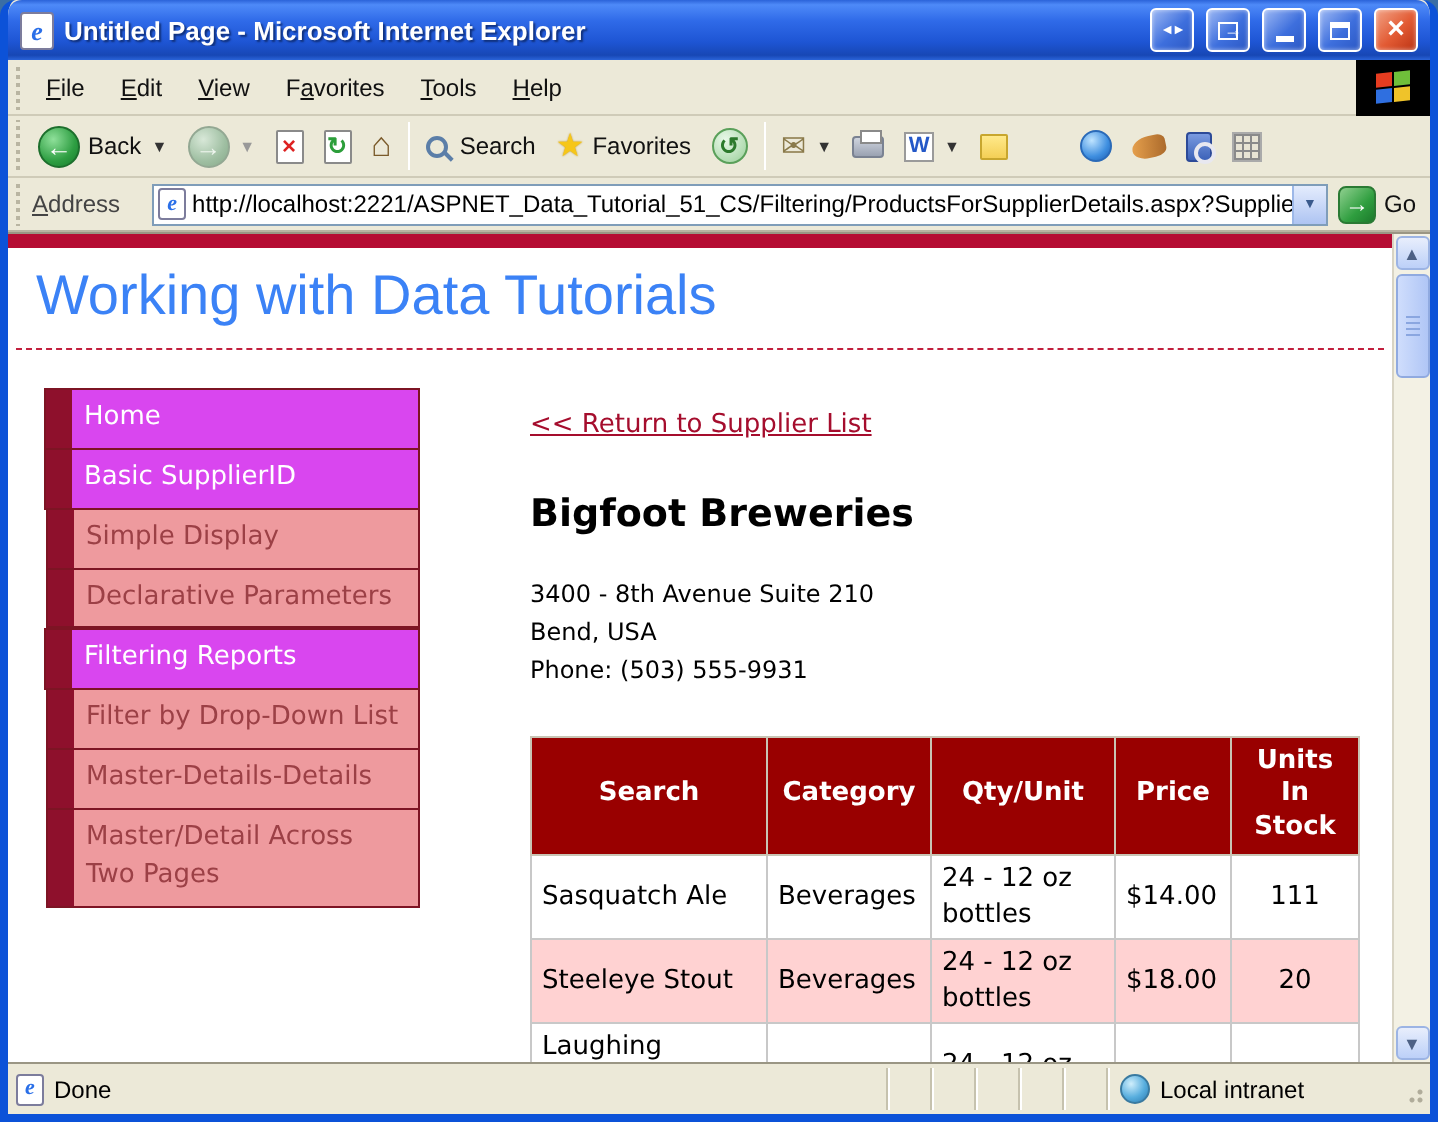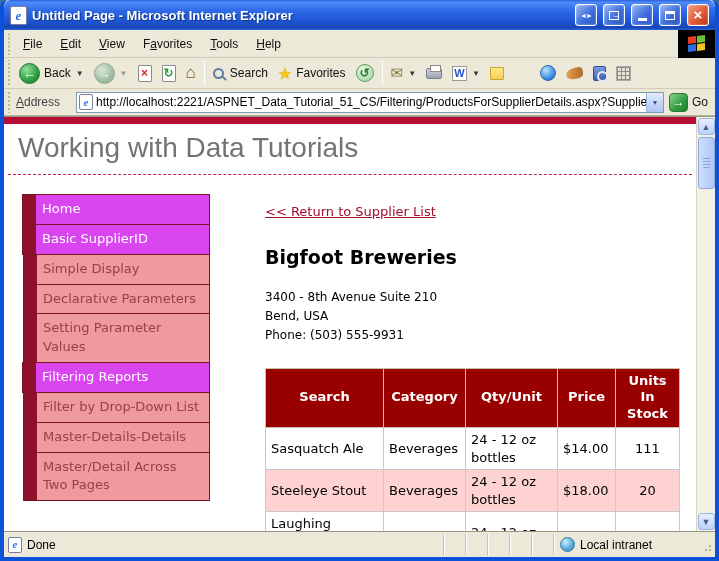--- a/index.html
+++ b/index.html
@@ -98,21 +98,21 @@
     background:linear-gradient(180deg,#e4ecfd,#aec4f2);border-left:1px solid #9db8e8;color:#3a5a8c;font-size:7px;}
   .go-btn{display:flex;align-items:center;gap:4px;padding:0 7px 0 5px;flex:0 0 auto;}
   .go-ic{width:19px;height:19px;border-radius:4px;background:linear-gradient(135deg,#8fd08f,#2f9e3f 60%,#1c7a2c);
     border:1px solid #2a7a34;color:#fff;font-weight:bold;display:flex;align-items:center;justify-content:center;font-size:12px;}
   .go-label{color:#111;}
 
   
   .content{flex:1;display:flex;overflow:hidden;background:#fff;border-top:1px solid #9a9684;}
   .page{flex:1;overflow:hidden;position:relative;background:#fff;}
   .redbar{height:7px;background:#b50d33;}
-  .page-h1{font-family:"Liberation Sans",sans-serif;font-weight:normal;font-size:28px;color:#737373;padding:8px 14px 10px 14px;}
+  .page-h1{font-family:"Liberation Sans",sans-serif;font-weight:normal;font-size:28px;color:#3b82f6;padding:8px 14px 10px 14px;}
   .dashline{border-top:1px dashed #c2203e;margin:0 4px;}
   .body-row{display:flex;align-items:flex-start;}
 
   
   .sidebar{width:188px;flex:0 0 188px;margin-left:18px;padding-top:20px;font-family:"DejaVu Sans",sans-serif;}
   .side-item{display:flex;border:1px solid #7d1424;margin-top:-1px;font-size:13px;}
   .side-item .accent{width:13px;flex:0 0 13px;background:#8e102c;}
   .side-item .side-label{flex:1;padding:5px 6px;line-height:1.45;}
   .side-item.lvl0 .side-label{background:#d946ef;color:#fff;}
   .side-item.lvl1{margin-left:1px;}
@@ -310,21 +310,20 @@
               <div class="side-item lvl1">
                 <span class="accent"></span>
                 <span class="side-label">Simple Display</span>
               </div>
               <div class="side-item lvl1">
                 <span class="accent"></span>
                 <span class="side-label">Declarative Parameters</span>
               </div>
               <div class="side-item lvl1">
                 <span class="accent"></span>
-                <span class="side-label">Setting Parameter Values</span>
               </div>
               <div class="side-item lvl0">
                 <span class="accent"></span>
                 <span class="side-label">Filtering Reports</span>
               </div>
               <div class="side-item lvl1">
                 <span class="accent"></span>
                 <span class="side-label">Filter by Drop-Down List</span>
               </div>
               <div class="side-item lvl1">

